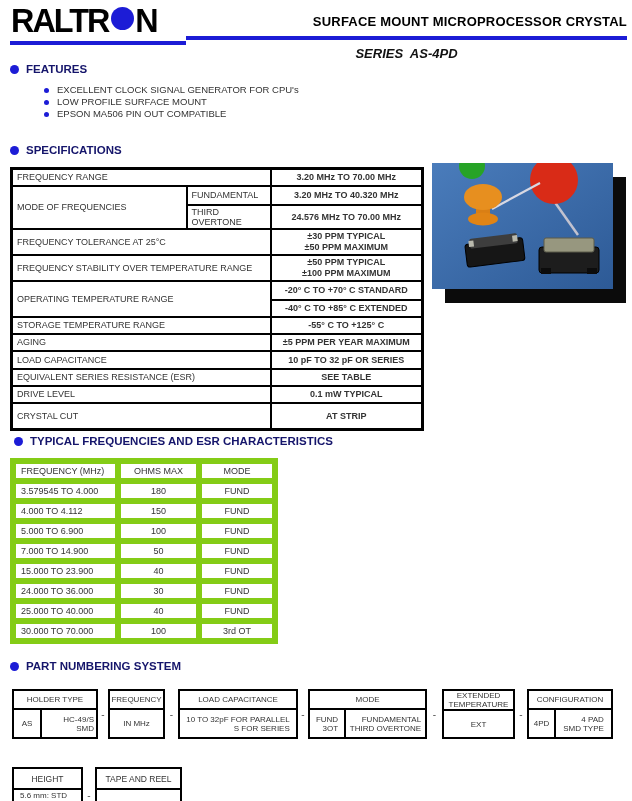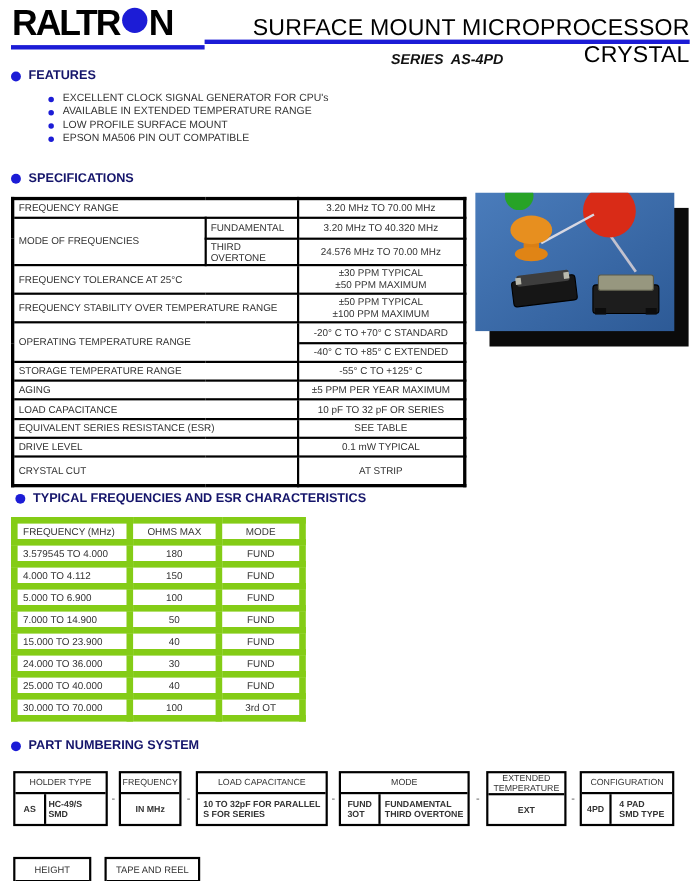--- a/index.html
+++ b/index.html
@@ -9,47 +9,47 @@
     font-family:"Liberation Sans","DejaVu Sans",sans-serif; color:#222;
     overflow:hidden; margin:0 auto;
   }
   
   .hdr { position:relative; height:62px; }
   .logo { position:absolute; left:10px; top:4px; white-space:nowrap; }
   .logo-txt { font-size:33px; font-weight:bold; letter-spacing:-2px; color:#000; line-height:1; display:inline-block; transform:scaleX(.98); }
   .logo-dot { display:inline-block; width:23px; height:23px; border-radius:50%; background:#1c1cd6; margin:0 1px 2px 2px; vertical-align:baseline; }
   .logo-underline { position:absolute; left:10px; top:41px; width:176px; height:4px; background:#1c1cd6; }
   .title-rule { position:absolute; left:186px; top:36px; width:441px; height:4px; background:#1c1cd6; }
-  .doc-title { position:absolute; left:186px; top:14px; width:441px; text-align:right; font-weight:normal; font-size:21px; color:#000; letter-spacing:.2px; }
+  .doc-title { position:absolute; left:186px; top:14px; width:441px; text-align:right; font-weight:bold; font-size:13px; color:#000; letter-spacing:.2px; }
   .doc-series { position:absolute; left:186px; top:46px; width:441px; text-align:center; font-weight:bold; font-style:italic; font-size:13px; color:#111; white-space:pre; }
   
   .section-head { display:flex; align-items:center; gap:7px; font-weight:bold; font-size:11.5px; color:#15156b; margin-left:10px; }
   .section-bullet { width:9px; height:9px; border-radius:50%; background:#1c1cd6; flex:0 0 auto; }
   
   .features-list { list-style:none; margin:9px 0 0 44px; }
   .features-list li { display:flex; align-items:center; gap:8px; font-size:9.5px; color:#333; line-height:12px; }
   .feat-bullet { width:5px; height:5px; border-radius:50%; background:#1c1cd6; flex:0 0 auto; }
   
   .spec-wrap { position:relative; margin:11px 0 0 10px; height:255px; }
   table.spec { border-collapse:collapse; width:411px; table-layout:fixed; border:3px solid #000; }
   table.spec td { border:2px solid #000; font-size:9px; color:#333; padding:1px 4px; vertical-align:middle; }
-  table.spec td.val { text-align:center; padding:1px 2px; }
+  table.spec td.val { text-align:center; padding:1px 2px;font-weight:bold; }
   .two-line { line-height:11px; white-space:pre-line; }
   
   .photo { position:absolute; left:422px; top:-4px; width:196px; height:142px; }
   
   table.esr { border-collapse:collapse; margin:11px 0 0 10px; table-layout:fixed; border:3px solid #000; }
   table.esr td { border:6px solid #84cc16; font-size:9px; color:#333; padding:2px 5px; height:19px; }
   table.esr td.c { text-align:center; }
   
   .pn-row { display:flex; align-items:stretch; margin:17px 0 0 12px; height:50px; }
   .pn-group { border:2.5px solid #000; display:flex; flex-direction:column; flex:0 0 auto; background:#fff; }
   .pn-head { border-bottom:2px solid #000; display:flex; align-items:center; justify-content:center; text-align:center; font-size:8px; color:#333; flex:0 0 19px; line-height:9px; padding:0 2px; white-space:pre-line; }
   .pn-body { flex:1; display:flex; }
-  .pn-cell { display:flex; align-items:center; justify-content:center; text-align:left; font-size:8px; color:#333; line-height:9px; padding:0 2px; white-space:pre-line; flex:1;font-weight:bold; }
+  .pn-cell { display:flex; align-items:center; justify-content:center; text-align:right; font-size:8px; color:#333; line-height:9px; padding:0 2px; white-space:pre-line; flex:1; }
   .pn-cell.fixed { flex:0 0 auto; }
   .pn-cell + .pn-cell { border-left:2px solid #000; }
   .pn-sep { display:flex; align-items:center; justify-content:center; font-size:10px; color:#555; flex:0 0 auto; }
   
   .bottom-row { display:flex; align-items:stretch; margin:28px 0 0 12px; height:57px; }
   .b-table { border:2.5px solid #000; display:flex; flex-direction:column; flex:0 0 auto; }
   .b-head { border-bottom:2px solid #000; display:flex; align-items:center; justify-content:center; font-size:8.5px; color:#333; flex:0 0 21px; padding:0 3px; }
   .b-body { flex:1; font-size:8px; color:#333; line-height:10px; white-space:pre-line; display:flex; align-items:center; }
   .b-body.left { padding-left:6px; }
   .b-body.center { justify-content:center; }
@@ -71,24 +71,20 @@
   </div>
 
   <div class="section-head" style="margin-top:1px;">
     <span class="section-bullet"></span>
     <span>FEATURES</span>
   </div>
   <ul class="features-list">
     <li>
         <span class="feat-bullet"></span>
         <span>EXCELLENT CLOCK SIGNAL GENERATOR FOR CPU's</span>
-      </li>
-    <li>
-        <span class="feat-bullet"></span>
-        <span>AVAILABLE IN EXTENDED TEMPERATURE RANGE</span>
       </li>
     <li>
         <span class="feat-bullet"></span>
         <span>LOW PROFILE SURFACE MOUNT</span>
       </li>
     <li>
         <span class="feat-bullet"></span>
         <span>EPSON MA506 PIN OUT COMPATIBLE</span>
       </li>
   </ul>

